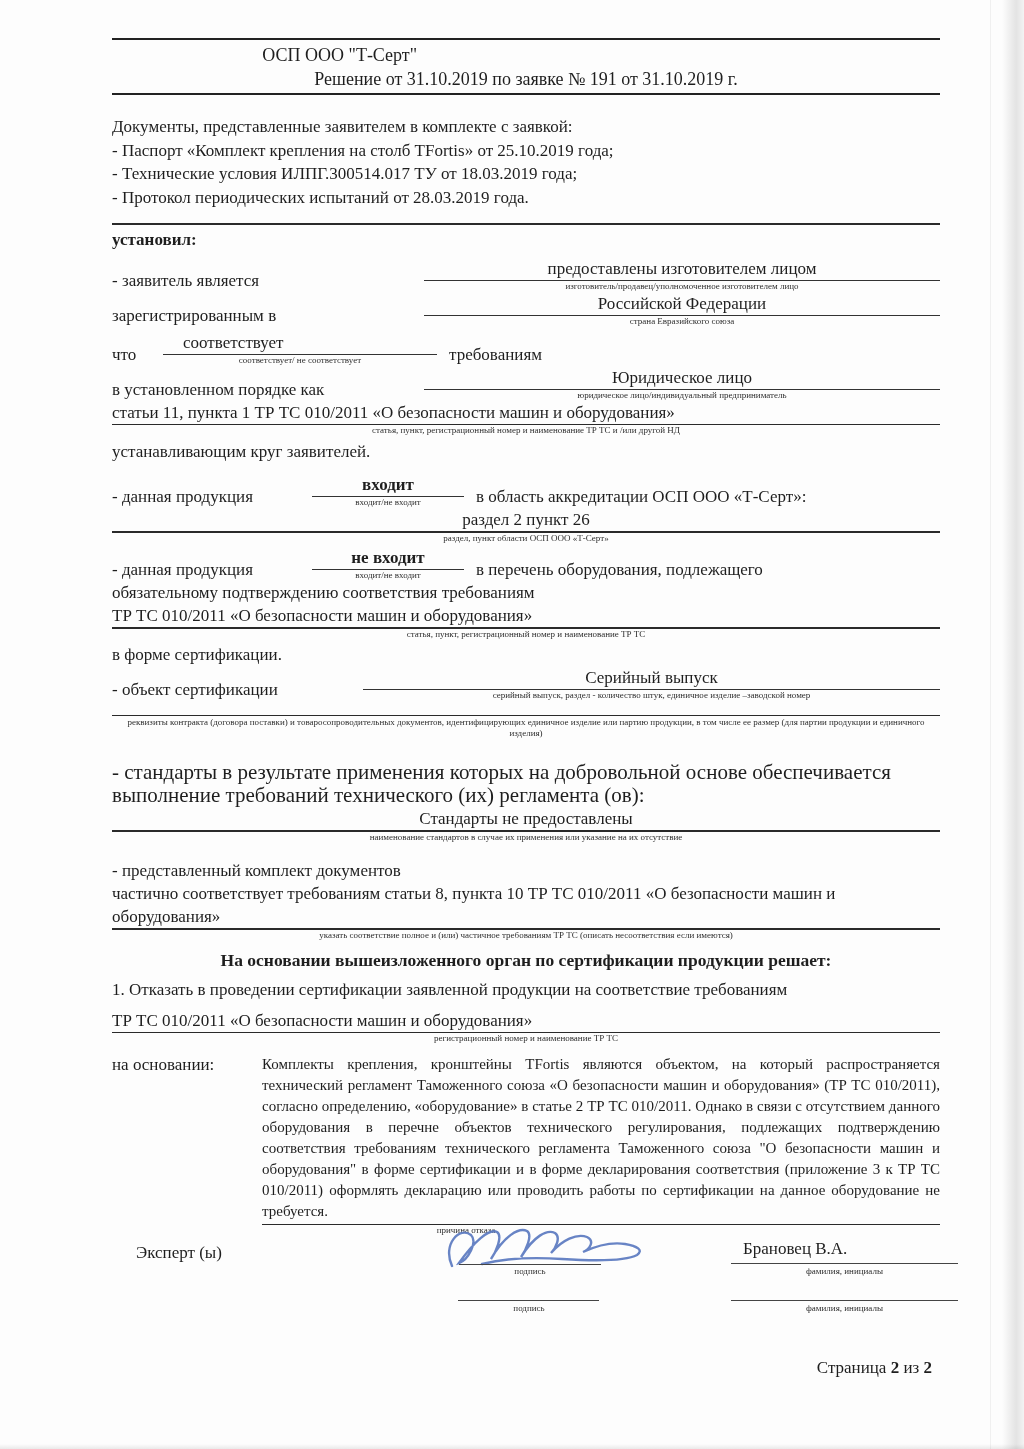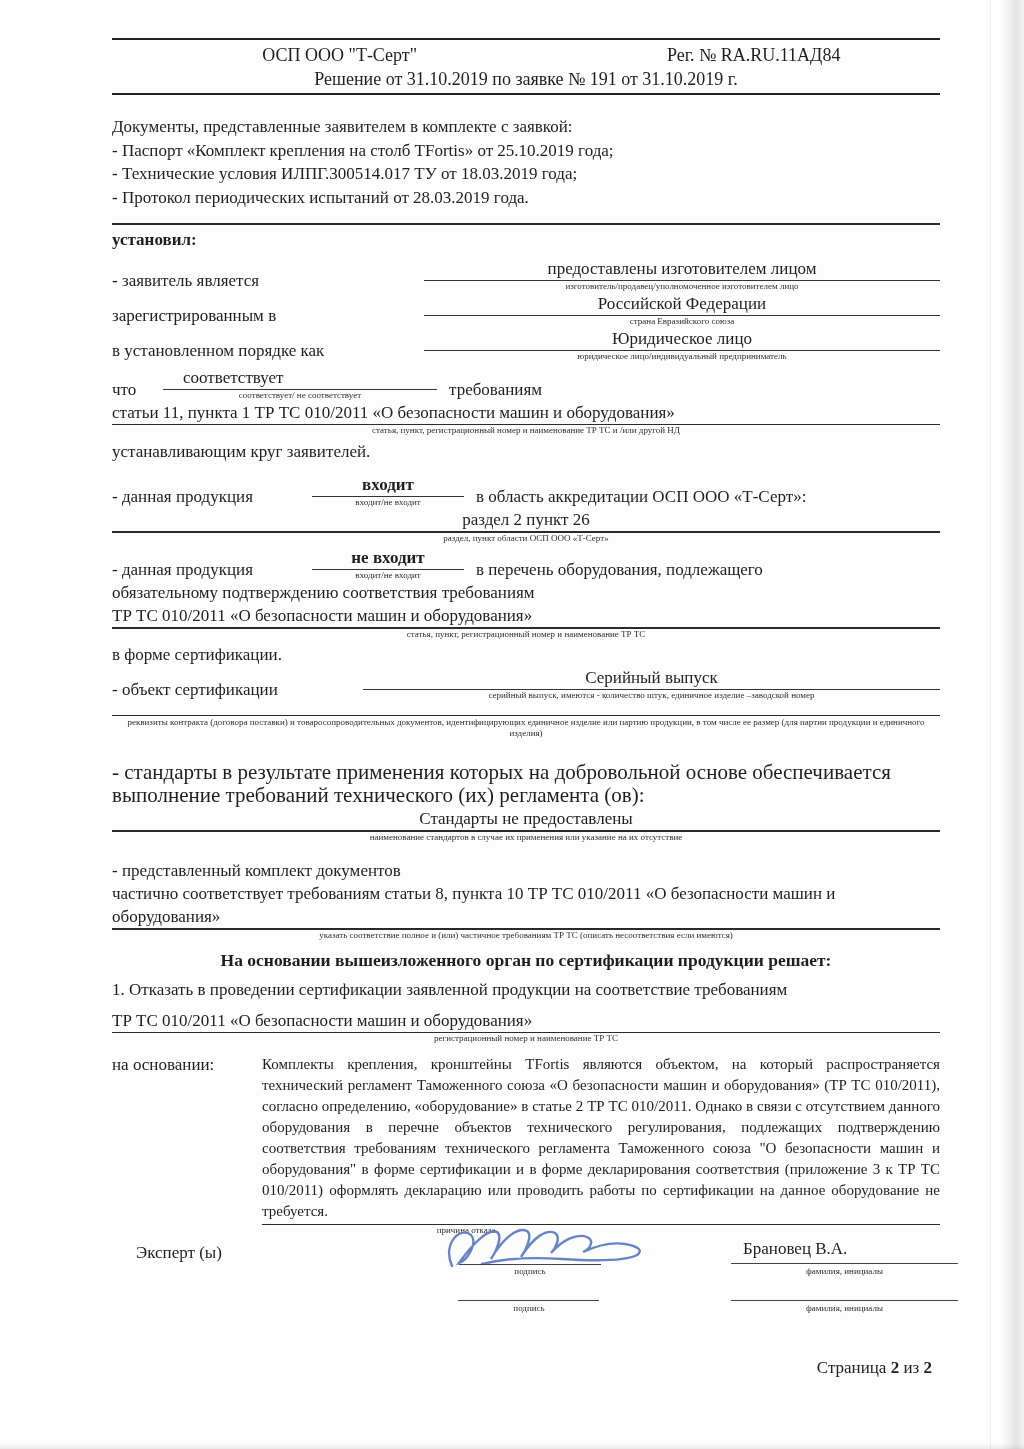--- a/index.html
+++ b/index.html
@@ -87,21 +87,20 @@
 </style>
 </head>
 <body>
 
 <div class="page">
   <div class="content">
 
     <div class="hdr">
       <div class="hdr-row1">
         <div class="hdr-org">ОСП ООО "Т-Серт"</div>
-        <div class="hdr-reg">Рег. № RA.RU.11АД84</div>
       </div>
       <div class="hdr-row2">Решение от 31.10.2019 по заявке № 191 от 31.10.2019 г.</div>
     </div>
 
     <div class="docs">
       <div>Документы, представленные заявителем в комплекте с заявкой:</div>
       <div>- Паспорт «Комплект крепления на столб TFortis» от 25.10.2019 года;</div>
       <div>- Технические условия ИЛПГ.300514.017 ТУ от 18.03.2019 года;</div>
       <div>- Протокол периодических испытаний от 28.03.2019 года.</div>
     </div>
@@ -115,35 +114,35 @@
         <div class="cap">изготовитель/продавец/уполномоченное изготовителем лицо</div>
       </div>
     </div>
     <div class="frow">
       <div class="lbl">зарегистрированным в</div>
       <div class="fieldwrap">
         <div class="field">Российской Федерации</div>
         <div class="cap">страна Евразийского союза</div>
       </div>
     </div>
+    <div class="frow compl" style="margin-top:4px;">
+      <div class="lbl">что</div>
+      <div class="fieldwrap">
+        <div class="field">соответствует</div>
+        <div class="cap">соответствует/ не соответствует</div>
+      </div>
+      <div class="suffix">требованиям</div>
+    </div>
+
     <div class="frow">
       <div class="lbl">в установленном порядке как</div>
       <div class="fieldwrap">
         <div class="field">Юридическое лицо</div>
         <div class="cap">юридическое лицо/индивидуальный предприниматель</div>
       </div>
-    </div>
-
-    <div class="frow compl" style="margin-top:4px;">
-      <div class="lbl">что</div>
-      <div class="fieldwrap">
-        <div class="field">соответствует</div>
-        <div class="cap">соответствует/ не соответствует</div>
-      </div>
-      <div class="suffix">требованиям</div>
     </div>
 
     <div class="uline">статьи 11, пункта 1 ТР ТС 010/2011 «О безопасности машин и оборудования»</div>
     <div class="cap">статья, пункт, регистрационный номер и наименование ТР ТС и /или другой НД</div>
 
     <div class="plain" style="margin-top:4px;">устанавливающим круг заявителей.</div>
 
     <div class="frow narrow" style="margin-top:10px;">
       <div class="lbl">- данная продукция</div>
       <div class="fieldwrap">
@@ -168,21 +167,21 @@
     <div class="plain">обязательному подтверждению соответствия требованиям</div>
     <div class="uline heavy">ТР ТС 010/2011 «О безопасности машин и оборудования»</div>
     <div class="cap">статья, пункт, регистрационный номер и наименование ТР ТС</div>
 
     <div class="plain" style="margin-top:3px;">в форме сертификации.</div>
 
     <div class="frow obj">
       <div class="lbl">- объект сертификации</div>
       <div class="fieldwrap">
         <div class="field">Серийный выпуск</div>
-        <div class="cap">серийный выпуск, имеются - количество штук, единичное изделие –заводской номер</div>
+        <div class="cap">серийный выпуск, раздел - количество штук, единичное изделие –заводской номер</div>
       </div>
     </div>
 
     <div class="contract-rule"></div>
     <div class="cap wide">реквизиты контракта (договора поставки) и товаросопроводительных документов, идентифицирующих единичное изделие или партию продукции, в том числе ее размер (для партии продукции и единичного изделия)</div>
 
     <div class="standards-intro">- стандарты в результате применения которых на добровольной основе обеспечивается выполнение требований технического (их) регламента (ов):</div>
     <div class="uline heavy center">Стандарты не предоставлены</div>
     <div class="cap">наименование стандартов в случае их применения или указание на их отсутствие</div>
 

